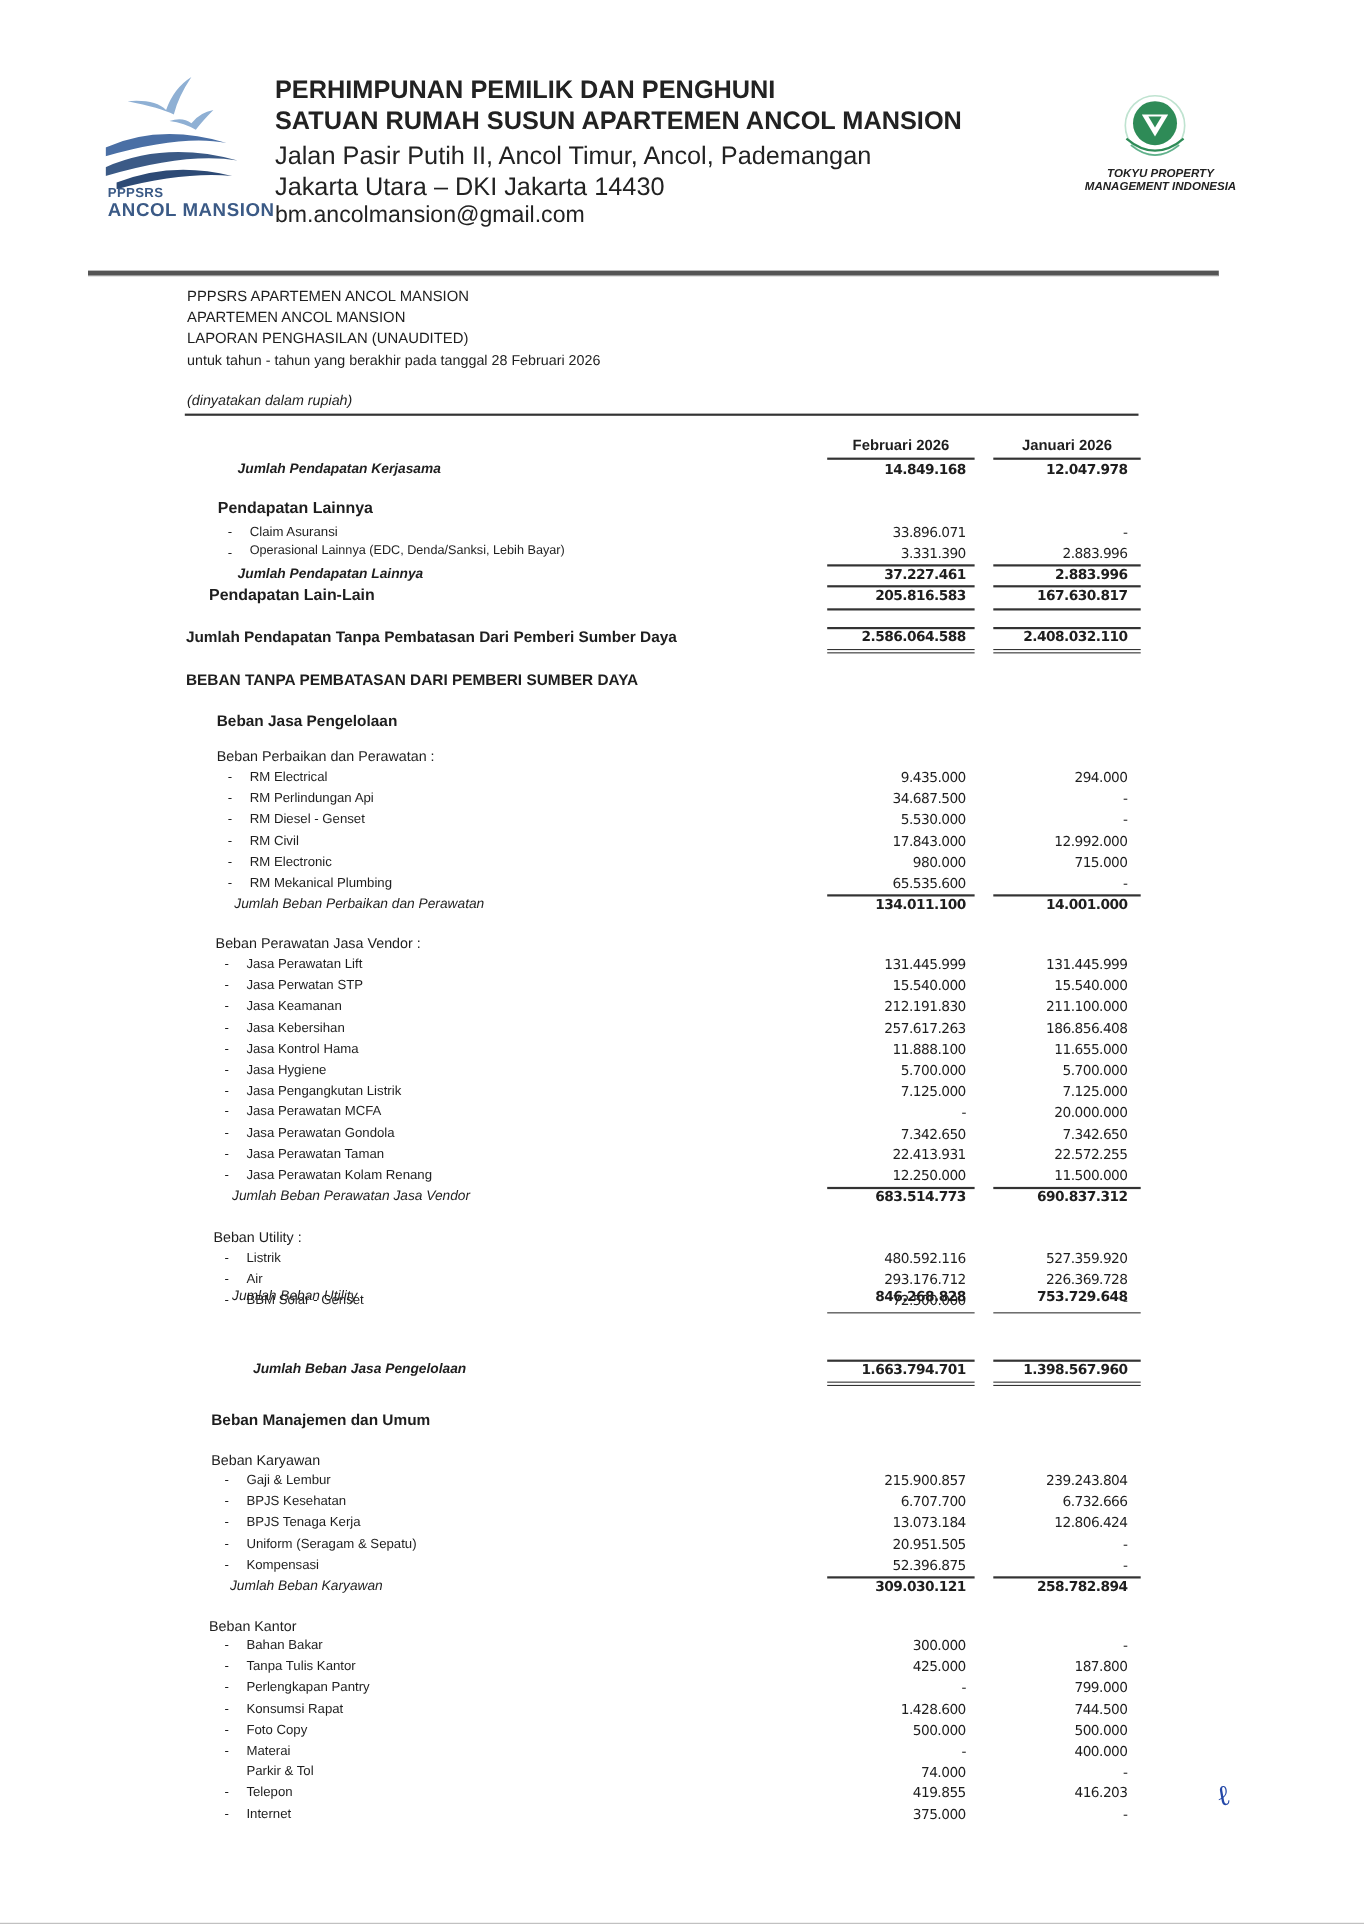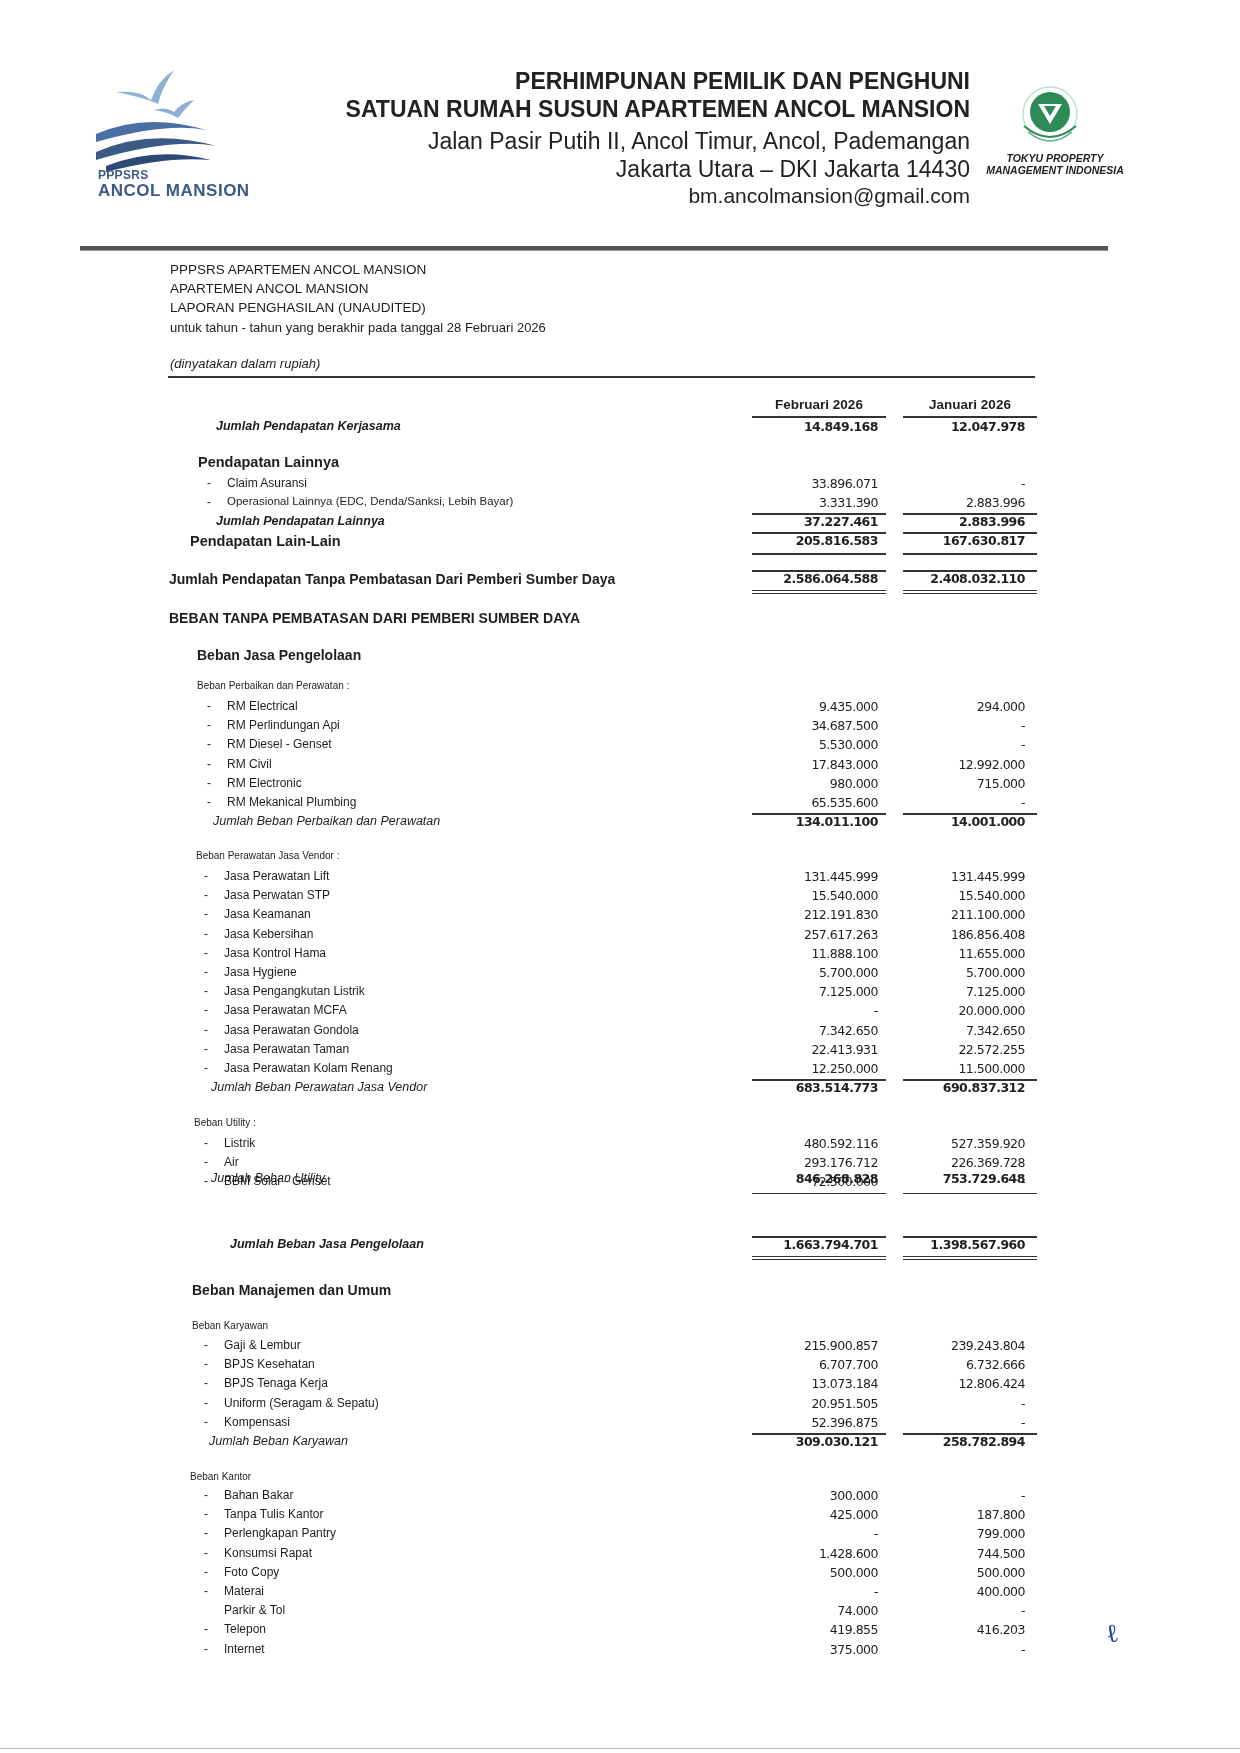--- a/index.html
+++ b/index.html
@@ -3,21 +3,21 @@
 <meta charset="utf-8">
 <style>
   html, body { margin: 0; padding: 0; background: #ffffff; }
   body { width: 1240px; height: 1753px; position: relative; overflow: hidden; color: #1e1e1e; font-family: "Liberation Sans", sans-serif; }
   .abs { position: absolute; }
   
   .logo-left { left: 96px; top: 62px; width: 140px; height: 140px; }
   .logo-text { left: 98px; top: 168px; font-family: "Liberation Sans", sans-serif; font-weight: bold; color: #3b5a86; line-height: 15px; }
   .logo-text .l1 { font-size: 12px; letter-spacing: 0.3px; }
   .logo-text .l2 { font-size: 17px; letter-spacing: 0.5px; }
-  .hdr { left: 250px; width: 720px; text-align: right; }
+  .hdr { left: 250px; width: 720px; text-align: left; }
   .hdr-t1 { top: 68px; font-size: 23px; font-weight: bold; color: #222; }
   .hdr-t2 { top: 96px; font-size: 23px; font-weight: bold; color: #222; }
   .hdr-a1 { top: 128px; font-size: 23px; color: #222; }
   .hdr-a2 { top: 156px; font-size: 23px; color: #222; }
   .hdr-a3 { top: 184px; font-size: 21px; color: #222; }
   .logo-right { left: 1010px; top: 82px; width: 80px; height: 70px; }
   .logo-right-text { left: 965px; top: 152px; width: 180px; text-align: center; font-size: 10.5px; font-weight: bold; font-style: italic; color: #222; line-height: 12px; }
   .hrule { left: 80px; top: 246px; width: 1028px; height: 4px; background: #555; border-bottom: 1px solid #999; }
   
   .rep { left: 170px; font-size: 13.5px; }
@@ -34,21 +34,21 @@
   .lbl { position: absolute; white-space: nowrap; }
   .v1, .v2 { position: absolute; text-align: right; width: 130px; font-family: "DejaVu Sans", sans-serif; font-size: 12.5px; letter-spacing: -0.5px; }
   .v1 { left: 748px; } .v2 { left: 895px; }
   .bold { font-weight: bold; }
   .bullet { position: absolute; }
   .item .bullet { left: 207px; font-size: 12px; }
   .item .lbl { left: 227px; font-size: 12px; }
   .item.k .bullet { left: 204px; } .item.k .lbl { left: 224px; }
   .sum .lbl { font-style: italic; font-size: 12.5px; }
   .sect .lbl { font-weight: bold; font-size: 14.5px; }
-  .sub .lbl { font-size: 10px; }
+  .sub .lbl { font-size: 13px; }
   .line { position: absolute; height: 1.5px; background: #333; width: 134px; }
   .dbl { position: absolute; height: 4px; width: 134px; border-top: 1.5px solid #333; border-bottom: 1.5px solid #333; box-sizing: border-box; }
   .mark { left: 1106px; top: 1618px; color: #2448a8; font-size: 26px; font-family: "DejaVu Serif", serif; transform: rotate(-10deg); }
   .bottom-rule { left: 0; top: 1748px; width: 1240px; height: 1px; background: #bbb; }
 </style>
 </head>
 <body>
 
 <div class="abs logo-left">
   <svg width="140" height="110" viewBox="0 0 140 110">

